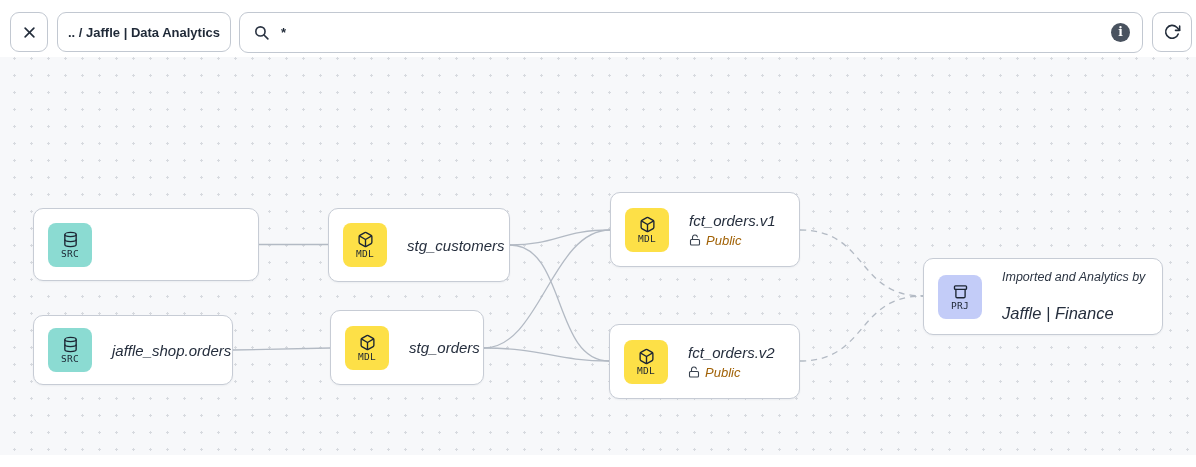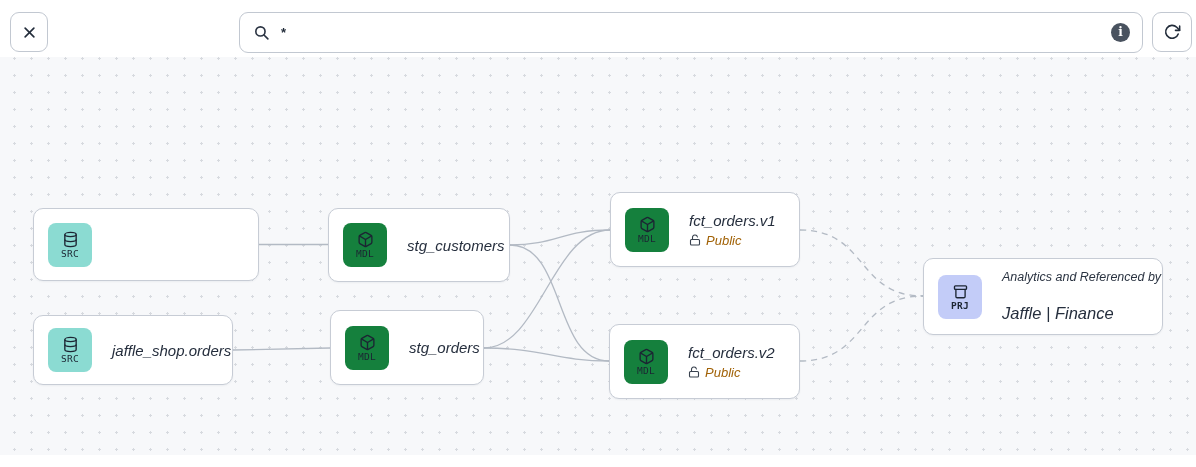--- a/index.html
+++ b/index.html
@@ -68,22 +68,22 @@
     display:flex; align-items:center;
     padding-left:14px;
     cursor:pointer;
   }
   .badge {
     width:44px; height:44px; border-radius:8px;
     display:flex; flex-direction:column; align-items:center; justify-content:center;
     flex:0 0 auto;
   }
   .badge-src { background:#8bdbd2;text-align:center; }
-  .badge-mdl { background:#15803d; }
-  .badge-prj { background:#c3ccf8;font-weight:bold; }
+  .badge-mdl { background:#fde047; }
+  .badge-prj { background:#c3ccf8; }
   .badge-label {
     font-family:"DejaVu Sans Mono", monospace;
     font-size:9.5px; color:#1c2533; letter-spacing:0.2px; margin-top:0px;
   }
   .node-body { margin-left:20px; display:flex; flex-direction:column; justify-content:flex-start;font-style:italic; }
   .node-title { font-size:15px; color:#252e3d; white-space:nowrap; }
   .access-row { display:flex; align-items:center; margin-top:4px; }
   .access-label { font-size:13px; color:#a16207; margin-left:5px; }
   .prj-sub  { font-size:12.5px; color:#2b3442; white-space:nowrap; }
   .prj-name { font-size:16.5px; color:#252e3d; margin-top:20px; white-space:nowrap; }
@@ -93,20 +93,23 @@
 
 <div class="topbar">
 
   <div class="tb-btn close-btn">
     <svg class="icon-svg" width="15" height="15" viewBox="0 0 24 24" fill="none" stroke="#222c3a" stroke-width="2.6" stroke-linecap="round">
         <line x1="5" y1="5" x2="19" y2="19"></line>
         <line x1="19" y1="5" x2="5" y2="19"></line>
       </svg>
   </div>
 
+  <div class="tb-btn crumb-btn">
+    <span>.. / Jaffle | Data Analytics</span>
+  </div>
 
   <div class="search-box">
     <svg class="icon-svg" width="17" height="17" viewBox="0 0 24 24" fill="none" stroke="#2a3342" stroke-width="2.3" stroke-linecap="round">
         <circle cx="10.5" cy="10.5" r="6.5"></circle>
         <line x1="15.5" y1="15.5" x2="21" y2="21"></line>
       </svg>
     <input type="text" value="*" style="">
     <div class="info-dot">i</div>
   </div>
 
@@ -228,18 +231,18 @@
 
   <div class="node" style="left:923px; top:201px; width:240px; height:77px;">
     <div class="badge badge-prj">
       <svg class="icon-svg" width="17" height="17" viewBox="0 0 24 24" fill="none" stroke="#1c2533" stroke-width="1.9" stroke-linecap="round" stroke-linejoin="round">
           <rect x="3.5" y="4" width="17" height="5" rx="1.4"></rect>
           <path d="M5.5 9v10a1.8 1.8 0 0 0 1.8 1.8h9.4a1.8 1.8 0 0 0 1.8-1.8V9"></path>
         </svg>
       <span class="badge-label">PRJ</span>
     </div>
     <div class="node-body">
-      <div class="prj-sub">Analytics and Referenced by</div>
+      <div class="prj-sub">Imported and Analytics by</div>
       <div class="prj-name">Jaffle | Finance</div>
     </div>
   </div>
 
 </div>
 
 </body></html>

